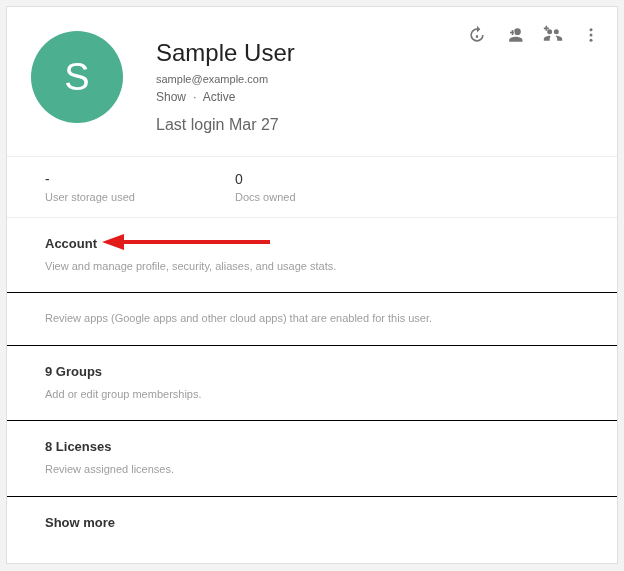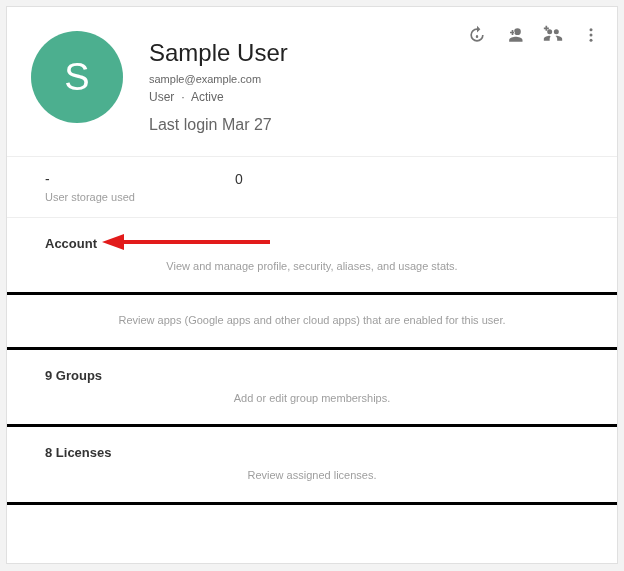--- a/index.html
+++ b/index.html
@@ -30,21 +30,21 @@
       background: #4caf8f;
       display: flex;
       align-items: center;
       justify-content: center;
       color: #fff;
       font-size: 38px;
       font-weight: 300;
       flex-shrink: 0;
     }
     .user-info {
-      margin-left: 26px;
+      margin-left: 33px;
       padding-top: 8px;
     }
     .user-name {
       font-size: 24px;
       color: #222;
       font-weight: 400;
       margin-bottom: 6px;
     }
     .user-email {
       font-size: 11px;
@@ -91,35 +91,34 @@
       font-size: 14px;
       color: #333;
       margin-bottom: 4px;
     }
     .stat-label {
       font-size: 11px;
       color: #9e9e9e;
     }
     .section {
       padding: 18px 38px 18px 38px;
-      border-bottom: 3px solid #000000;
+      border-bottom: 1px solid #000000;
       cursor: pointer;
       position: relative;
     }
     .section-title {
       font-size: 13px;
       font-weight: 700;
       color: #333;
       margin-bottom: 8px;
     }
     .section-desc {
       font-size: 11px;
       color: #9e9e9e;
       line-height: 1.4;
-      text-align: center;
     }
     .show-more {
       padding: 18px 38px;
       font-size: 13px;
       font-weight: 700;
       color: #333;
       cursor: pointer;
     }
     .arrow-annotation {
       position: absolute;
@@ -134,21 +133,21 @@
 <div class="card">
 
   <div class="header">
     <div class="avatar">
       <span>S</span>
     </div>
     <div class="user-info">
       <div class="user-name">Sample User</div>
       <div class="user-email">sample@example.com</div>
       <div class="user-status">
-        <span>User</span>
+        <span>Show</span>
         &nbsp;<span>·</span>&nbsp;
         <span>Active</span>
       </div>
       <div class="user-lastlogin">Last login Mar 27</div>
     </div>
 
     <div class="toolbar">
       <div class="icon-btn">
         <svg width="20" height="20" viewBox="0 0 24 24">
             <path d="M12 4a8 8 0 108 8h-2a6 6 0 11-6-6v3l4-4-4-4v3z"></path>
@@ -176,20 +175,21 @@
     </div>
   </div>
 
   <div class="stats-row">
     <div class="stat">
       <div class="stat-value">-</div>
       <div class="stat-label">User storage used</div>
     </div>
     <div class="stat">
       <div class="stat-value">0</div>
+      <div class="stat-label">Docs owned</div>
     </div>
   </div>
 
   <div class="section">
     <div class="section-title">Account</div>
     <div class="section-desc">View and manage profile, security, aliases, and usage stats.</div>
     <svg class="arrow-annotation" width="170" height="20" viewBox="0 0 170 20">
       <line x1="20" y1="10" x2="168" y2="10" stroke="#e21b1b" stroke-width="4"></line>
       <polygon points="0,10 22,2 22,18" fill="#e21b1b"></polygon>
     </svg>
@@ -202,14 +202,15 @@
   <div class="section">
     <div class="section-title">9 Groups</div>
     <div class="section-desc">Add or edit group memberships.</div>
   </div>
 
   <div class="section">
     <div class="section-title">8 Licenses</div>
     <div class="section-desc">Review assigned licenses.</div>
   </div>
 
+  <div class="show-more">Show more</div>
 
 </div>
 
 </body></html>

